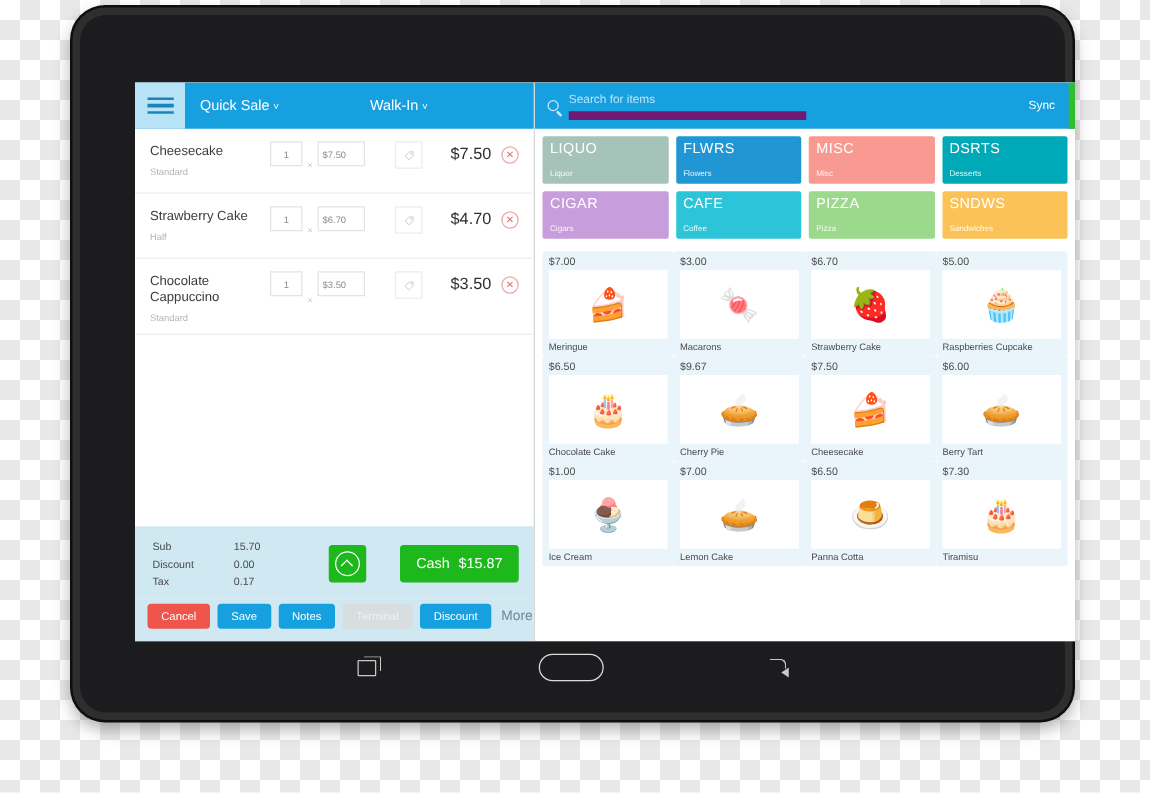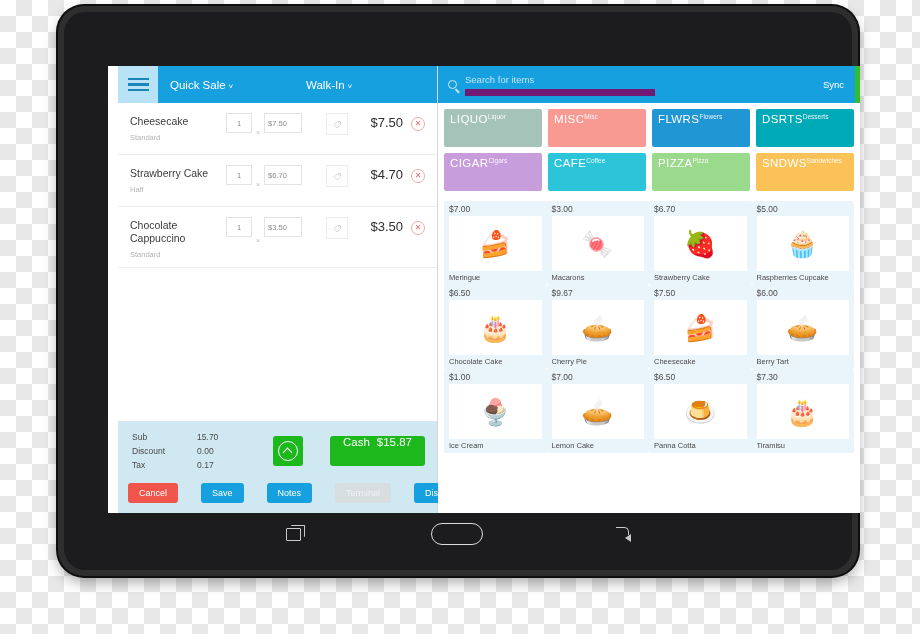--- a/index.html
+++ b/index.html
@@ -30,21 +30,20 @@
     background: #1c1c1e;
     border-radius: 21px;
   }
   .screen {
     position: absolute;
     left: 44px; top: 54px;
     width: 752px; height: 447px;
     background: #ffffff;
     overflow: hidden;
     display: flex;
-    padding-left: 10px;
   }
   .sync-strip {
     position: absolute;
     right: 0; top: 0;
     width: 5px; height: 37px;
     background: #2fbe2f;
     z-index: 20;
   }
 
   
@@ -195,27 +194,27 @@
   }
   .chev-up {
     width: 7px; height: 7px;
     border-left: 1.6px solid #fff; border-top: 1.6px solid #fff;
     transform: rotate(45deg); margin-top: 3px;
   }
   .cash-btn {
     background: #1cb81c; color: #fff;
     height: 30px; padding: 0 13px;
     border-radius: 3px; font-size: 11.5px;
-    display: flex; gap: 7px; margin-left: 20px;
+    display: flex; align-items: center; gap: 7px; margin-left: 20px;
   }
 
   .actionbar {
     background: #cfe8f2;
     padding: 4px 10px 10px 10px;
-    display: flex; align-items: center; gap: 23px;
+    display: flex; align-items: center; gap: 6px;
     flex-shrink: 0;
   }
   .btn {
     height: 20px; padding: 0 11px;
     border-radius: 3px; font-size: 9px; color: #fff;
     display: flex; align-items: center; justify-content: center;
     white-space: nowrap;
   }
   .btn-cancel { background: #f0554c; }
   .btn-blue { background: #17a0e0; }
@@ -254,21 +253,21 @@
     display: grid;
     grid-template-columns: repeat(4, 1fr);
     gap: 6px;
     padding: 6px;
     flex-shrink: 0;
   }
   .cat-tile {
     height: 38px;
     border-radius: 2px;
     padding: 4px 6px;
-    display: flex; justify-content: flex-start;
+    display: flex; flex-direction: column; justify-content: space-between;
     color: #fff;
   }
   .cat-code { font-size: 11.5px; letter-spacing: .4px; }
   .cat-name { font-size: 6.5px; opacity: .9; }
 
   .products {
     flex: 1;
     display: grid;
     grid-template-columns: repeat(4, 1fr);
     grid-auto-rows: 84px;
@@ -421,27 +420,27 @@
           <div class="search-field" placeholder="Search for items">Search for items</div>
           <div class="sync-label">Sync</div>
           <div class="sync-strip"></div>
         </div>
 
         <div class="categories">
           <div class="cat-tile" style="background:#a6c3ba">
             <div class="cat-code">LIQUO</div>
             <div class="cat-name">Liquor</div>
           </div>
+          <div class="cat-tile" style="background:#2196d4">
+            <div class="cat-code">FLWRS</div>
+            <div class="cat-name">Flowers</div>
+          </div>
           <div class="cat-tile" style="background:#f89a92">
             <div class="cat-code">MISC</div>
             <div class="cat-name">Misc</div>
-          </div>
-          <div class="cat-tile" style="background:#2196d4">
-            <div class="cat-code">FLWRS</div>
-            <div class="cat-name">Flowers</div>
           </div>
           <div class="cat-tile" style="background:#00a9b7">
             <div class="cat-code">DSRTS</div>
             <div class="cat-name">Desserts</div>
           </div>
           <div class="cat-tile" style="background:#c79ddc">
             <div class="cat-code">CIGAR</div>
             <div class="cat-name">Cigars</div>
           </div>
           <div class="cat-tile" style="background:#2cc4d9">

